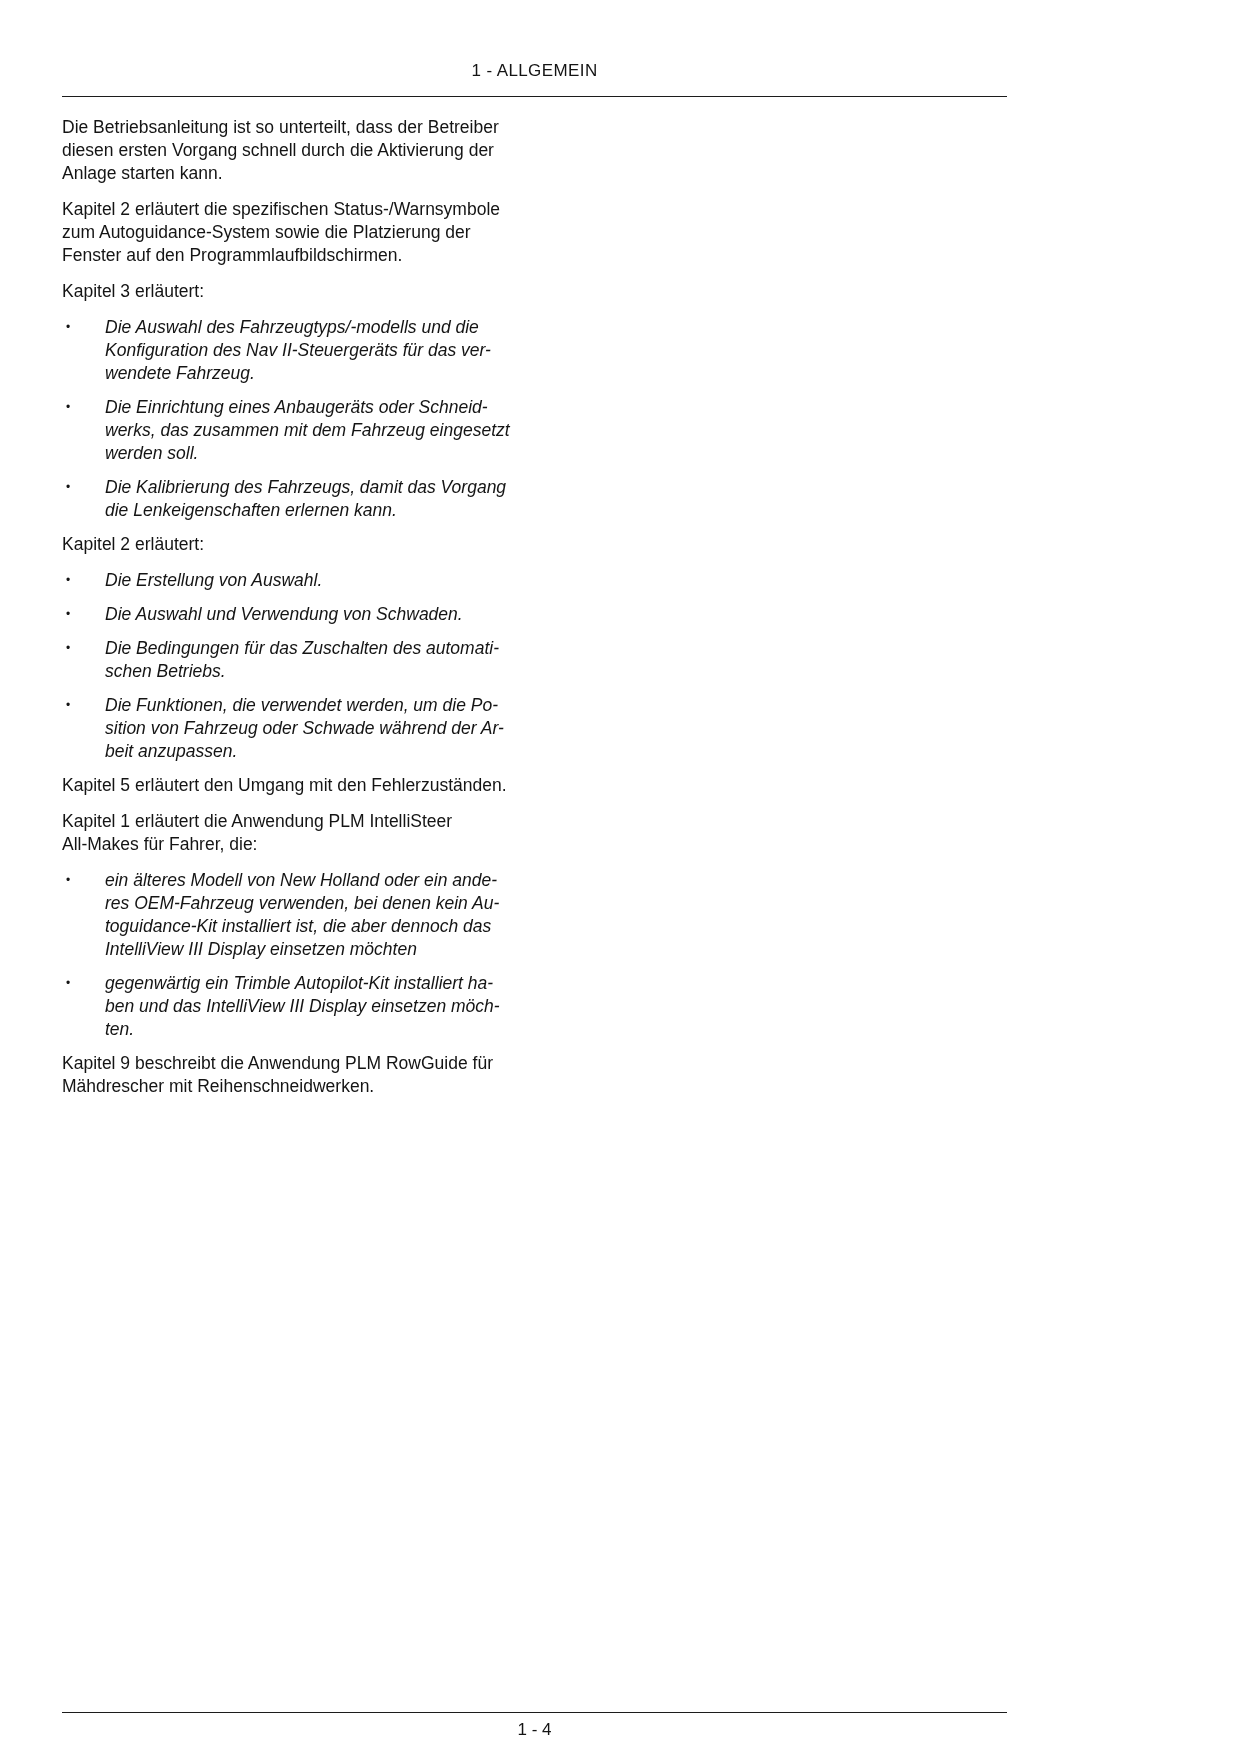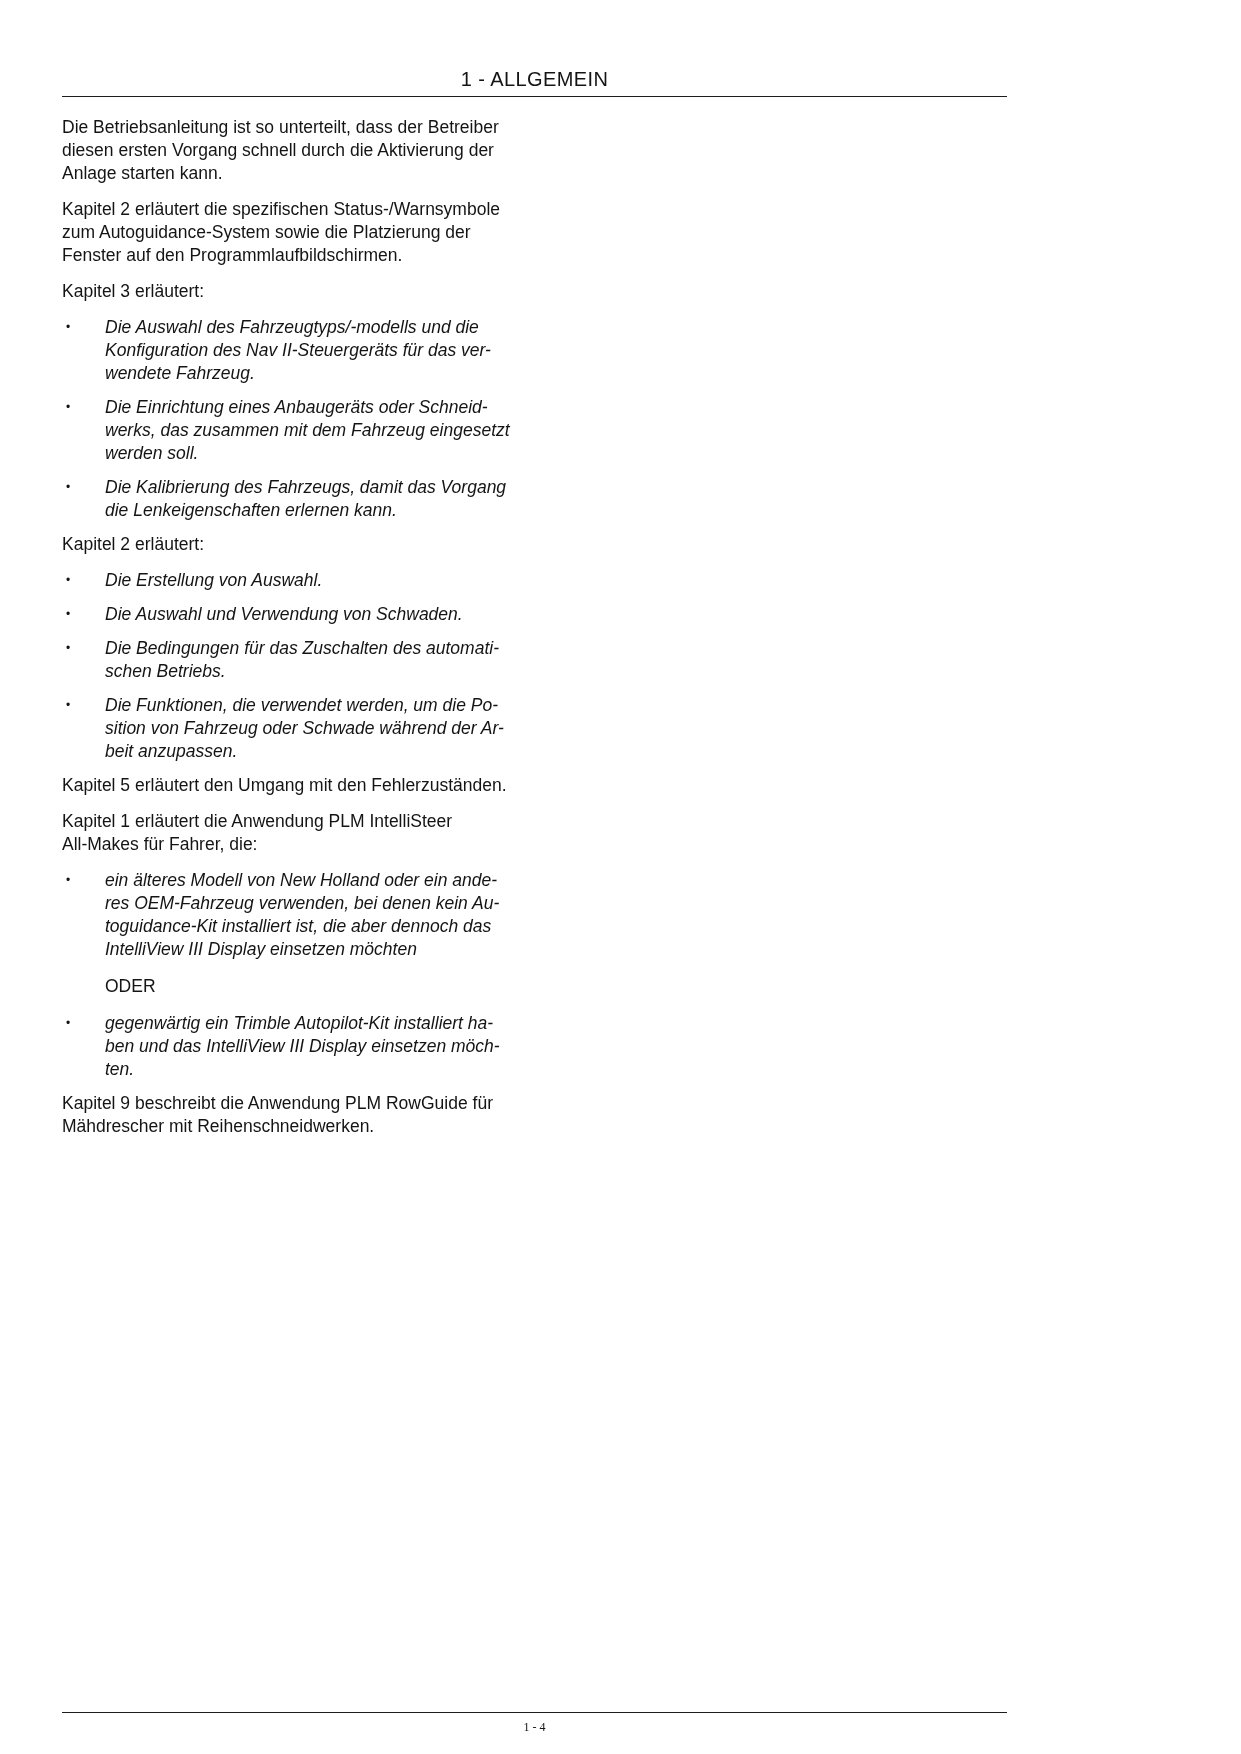--- a/index.html
+++ b/index.html
@@ -13,25 +13,25 @@
     -webkit-font-smoothing: antialiased;
   }
   .page {
     position: absolute;
     inset: 0;
     background: #ffffff;
     overflow: hidden;
   }
   .header-title {
     position: absolute;
-    top: 68px;
+    top: 61px;
     left: 62px;
     width: 945px;
     text-align: center;
-    font-size: 20px;
+    font-size: 17px;
     letter-spacing: 0.4px;
   }
   .rule {
     position: absolute;
     left: 62px;
     width: 945px;
     border: none;
     border-top: 1.6px solid #1c1c1c;
   }
   .rule.header-rule { top: 96px; }
@@ -67,22 +67,21 @@
   }
   .oder-line {
     margin: 14px 0 14px 43px;
   }
   .footer-text {
     position: absolute;
     top: 1720px;
     left: 62px;
     width: 945px;
     text-align: center;
-    font-size: 12px;
-    font-family: Liberation Serif, serif;
+    font-size: 17px;
   }
 </style>
 </head>
 <body>
 
 <div class="page">
 
   <div class="header-title">1 - ALLGEMEIN</div>
   <hr class="rule header-rule">
 
@@ -149,21 +148,20 @@
 
     <div class="bullet-list">
       <div class="bullet-item">
         <span class="bullet-marker">•</span>
         <span class="bullet-text">ein älteres Modell von New Holland oder ein ande-
 res OEM-Fahrzeug verwenden, bei denen kein Au-
 toguidance-Kit installiert ist, die aber dennoch das
 IntelliView III Display einsetzen möchten</span>
       </div>
 
-      <div class="oder-line">ODER</div>
 
       <div class="bullet-item">
         <span class="bullet-marker">•</span>
         <span class="bullet-text">gegenwärtig ein Trimble Autopilot-Kit installiert ha-
 ben und das IntelliView III Display einsetzen möch-
 ten.</span>
       </div>
     </div>
 
     <p>Kapitel 9 beschreibt die Anwendung PLM RowGuide für

